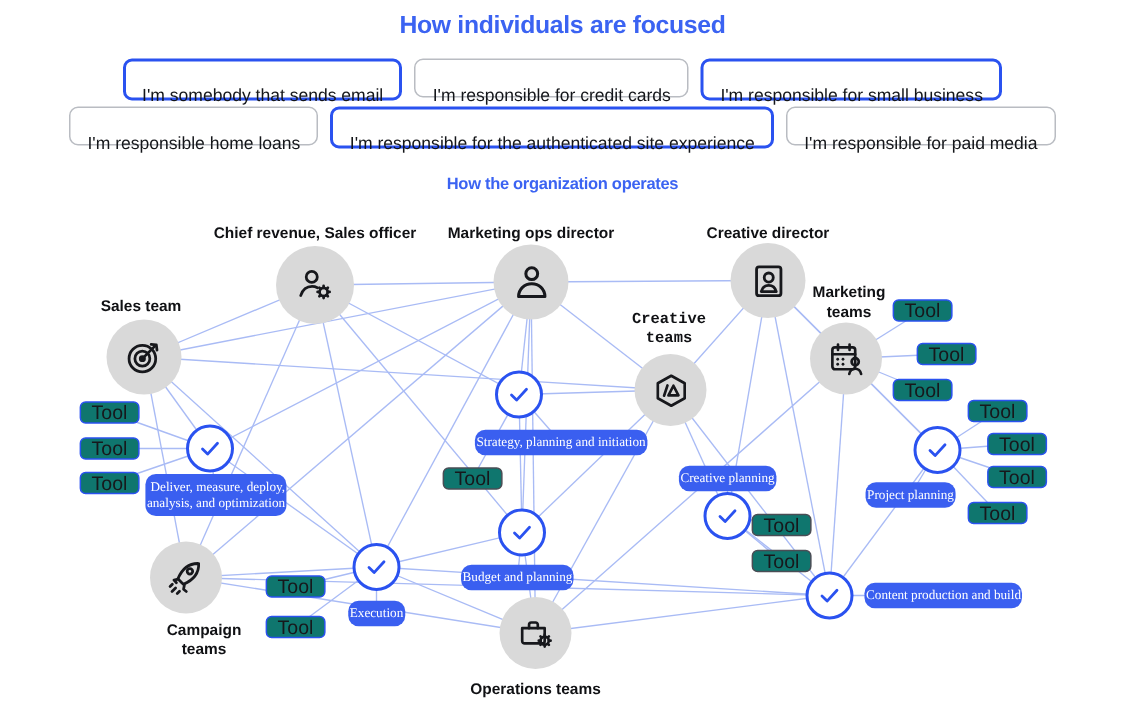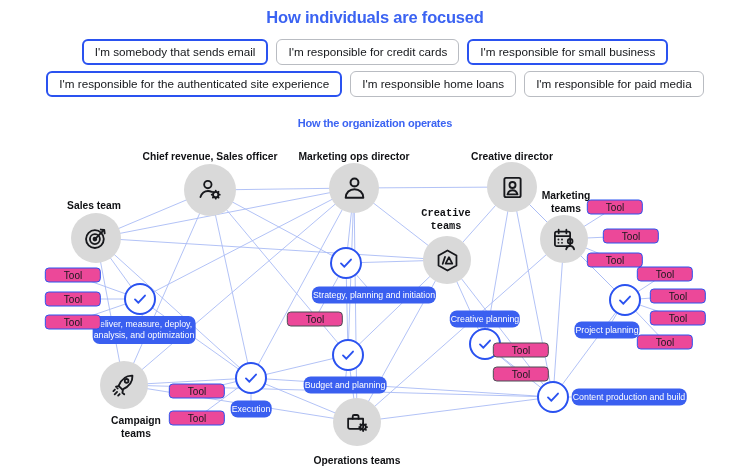--- a/index.html
+++ b/index.html
@@ -15,21 +15,21 @@
   #title-individuals{position:absolute;top:8px;left:0;font-size:16.5px;}
   #title-org{position:absolute;top:117px;left:0;font-size:11px;}
 
   
   .pill-row{position:absolute;left:0;width:750px;display:flex;justify-content:center;gap:8px;}
   #pill-row-1{top:39px;}
   #pill-row-2{top:71px;}
   .pill{
     box-sizing:border-box;
     height:26px;line-height:24px;
-    padding:0 11px;
+    padding:12px 11px;
     border-radius:6px;
     border:1.6px solid #b9bcc2;
     background:#fff;color:#14161a;
     font-size:11.7px;white-space:nowrap;
     display:inline-block;
   }
   .pill.sel{border-color:#2a52f0;border-width:2px;line-height:22px;}
 
   
   #graph{position:absolute;left:0;top:140px;width:750px;height:329px;}
@@ -45,44 +45,44 @@
     white-space:pre-line;line-height:13px;}
 
   .check{position:absolute;transform:translate(-50%,-50%);
     width:28px;height:28px;border-radius:50%;
     border:2.4px solid #2a52f0;background:#fff;
     display:flex;align-items:center;justify-content:center;}
   .check svg{display:block;}
 
   .tool{position:absolute;transform:translate(-50%,-50%);
     box-sizing:border-box;height:15px;line-height:13px;
-    padding:0 18px;border-radius:4px;background:#ec4899;
+    padding:0 7px;border-radius:4px;background:#0f766e;
     border:1.6px solid #2a52f0;color:#17181c;
-    font-size:10px;white-space:nowrap;}
+    font-size:13px;white-space:nowrap;}
   .tool.grey{border-color:#4a4d55;}
 
   .chip{position:absolute;transform:translate(-50%,-50%);
     box-sizing:border-box;
     padding:3px 1px;border-radius:7px;
     background:#3a5ff0;color:#ffffff;
-    font-size:8.8px;line-height:11px;white-space:pre-line;text-align:left;}
+    font-size:8.8px;line-height:11px;white-space:pre-line;text-align:right;font-family:Liberation Serif, serif;}
 </style>
 </head>
 <body>
 
 <div class="title" id="title-individuals">How individuals are focused</div>
 
 <div class="pill-row" id="pill-row-1">
     <div class="pill sel">I'm somebody that sends email</div>
     <div class="pill">I'm responsible for credit cards</div>
     <div class="pill sel">I'm responsible for small business</div>
   </div>
 <div class="pill-row" id="pill-row-2">
+    <div class="pill">I'm responsible home loans</div>
     <div class="pill sel">I'm responsible for the authenticated site experience</div>
-    <div class="pill">I'm responsible home loans</div>
     <div class="pill">I'm responsible for paid media</div>
   </div>
 
 <div class="title" id="title-org">How the organization operates</div>
 
 <div id="graph">
   <svg id="edges" viewBox="0 0 750 329" preserveAspectRatio="none">
       <line x1="96" y1="98" x2="210" y2="50" stroke="#a9bbf5" stroke-width="0.9"></line>
       <line x1="96" y1="98" x2="354" y2="48" stroke="#a9bbf5" stroke-width="0.9"></line>
       <line x1="96" y1="98" x2="140" y2="159" stroke="#a9bbf5" stroke-width="0.9"></line>

